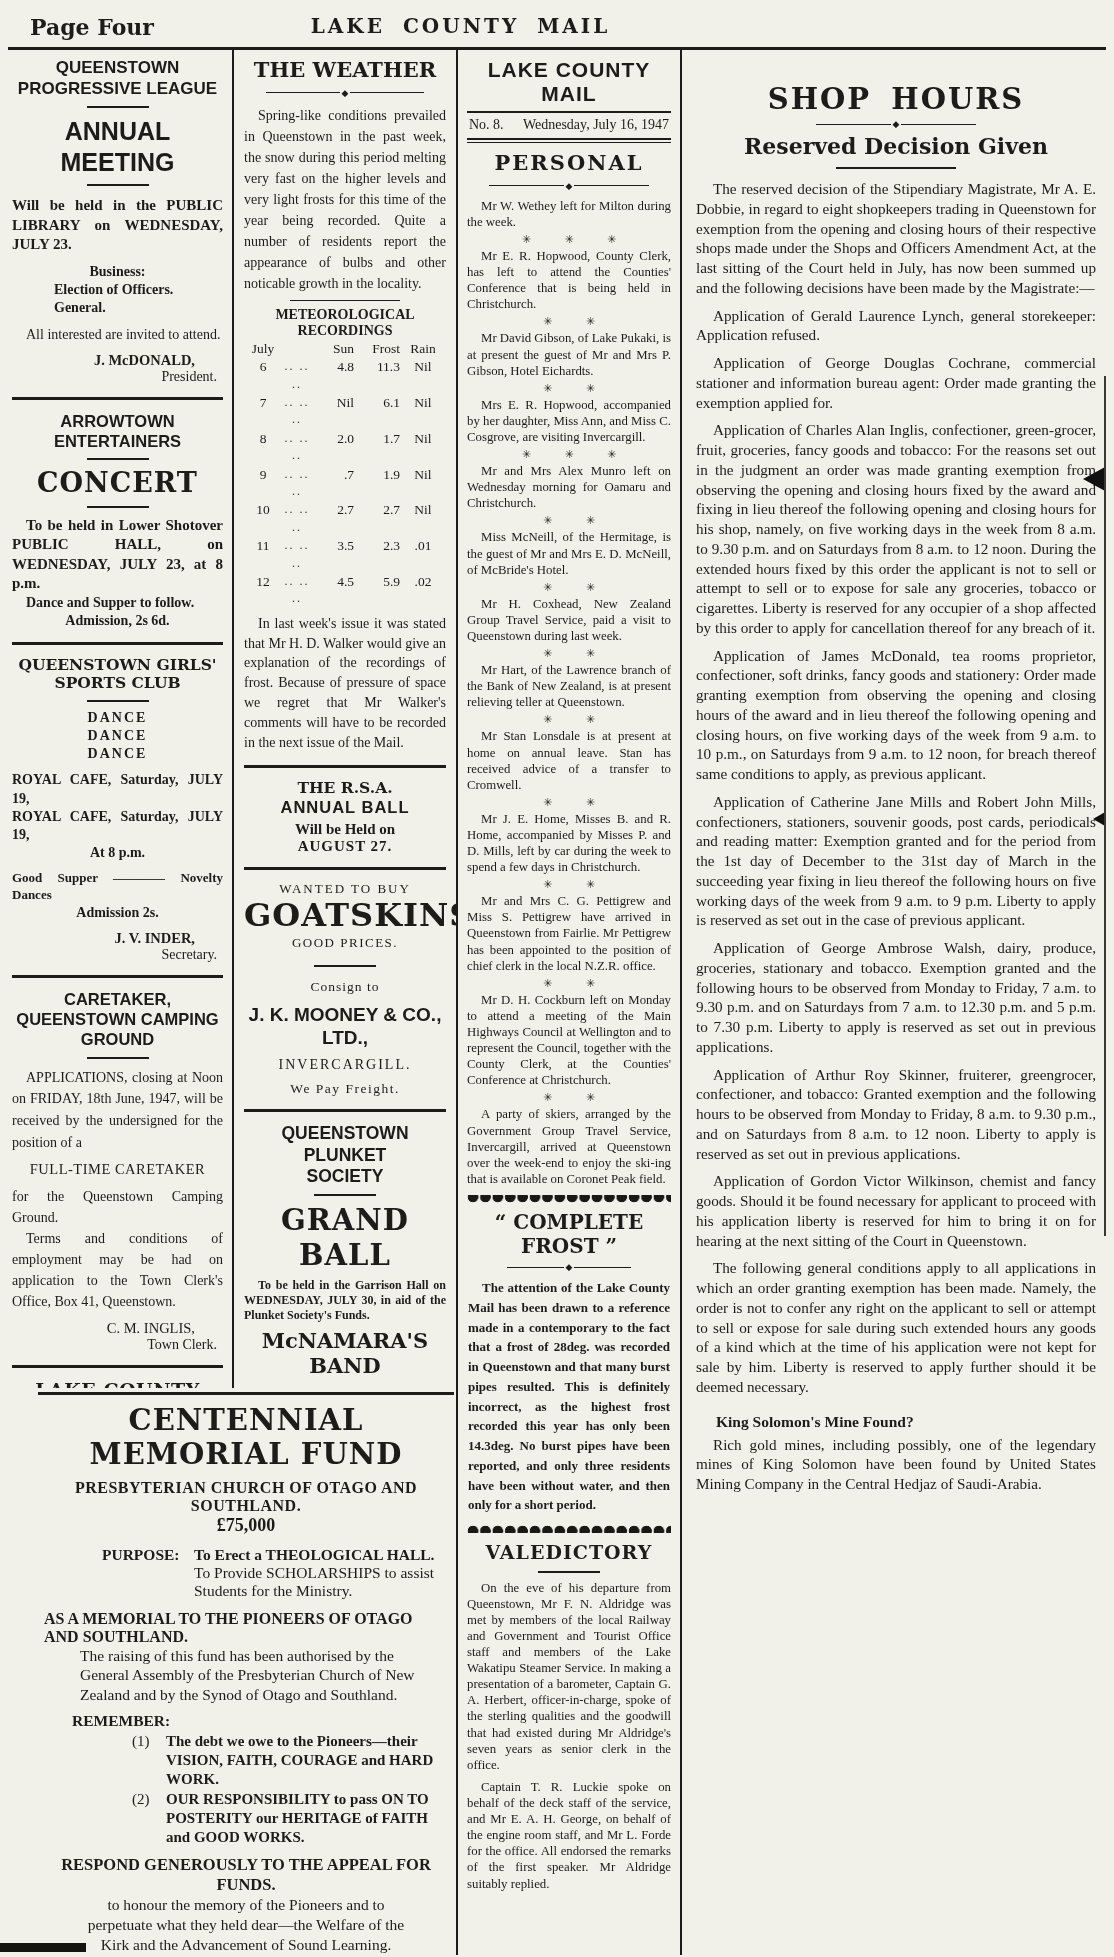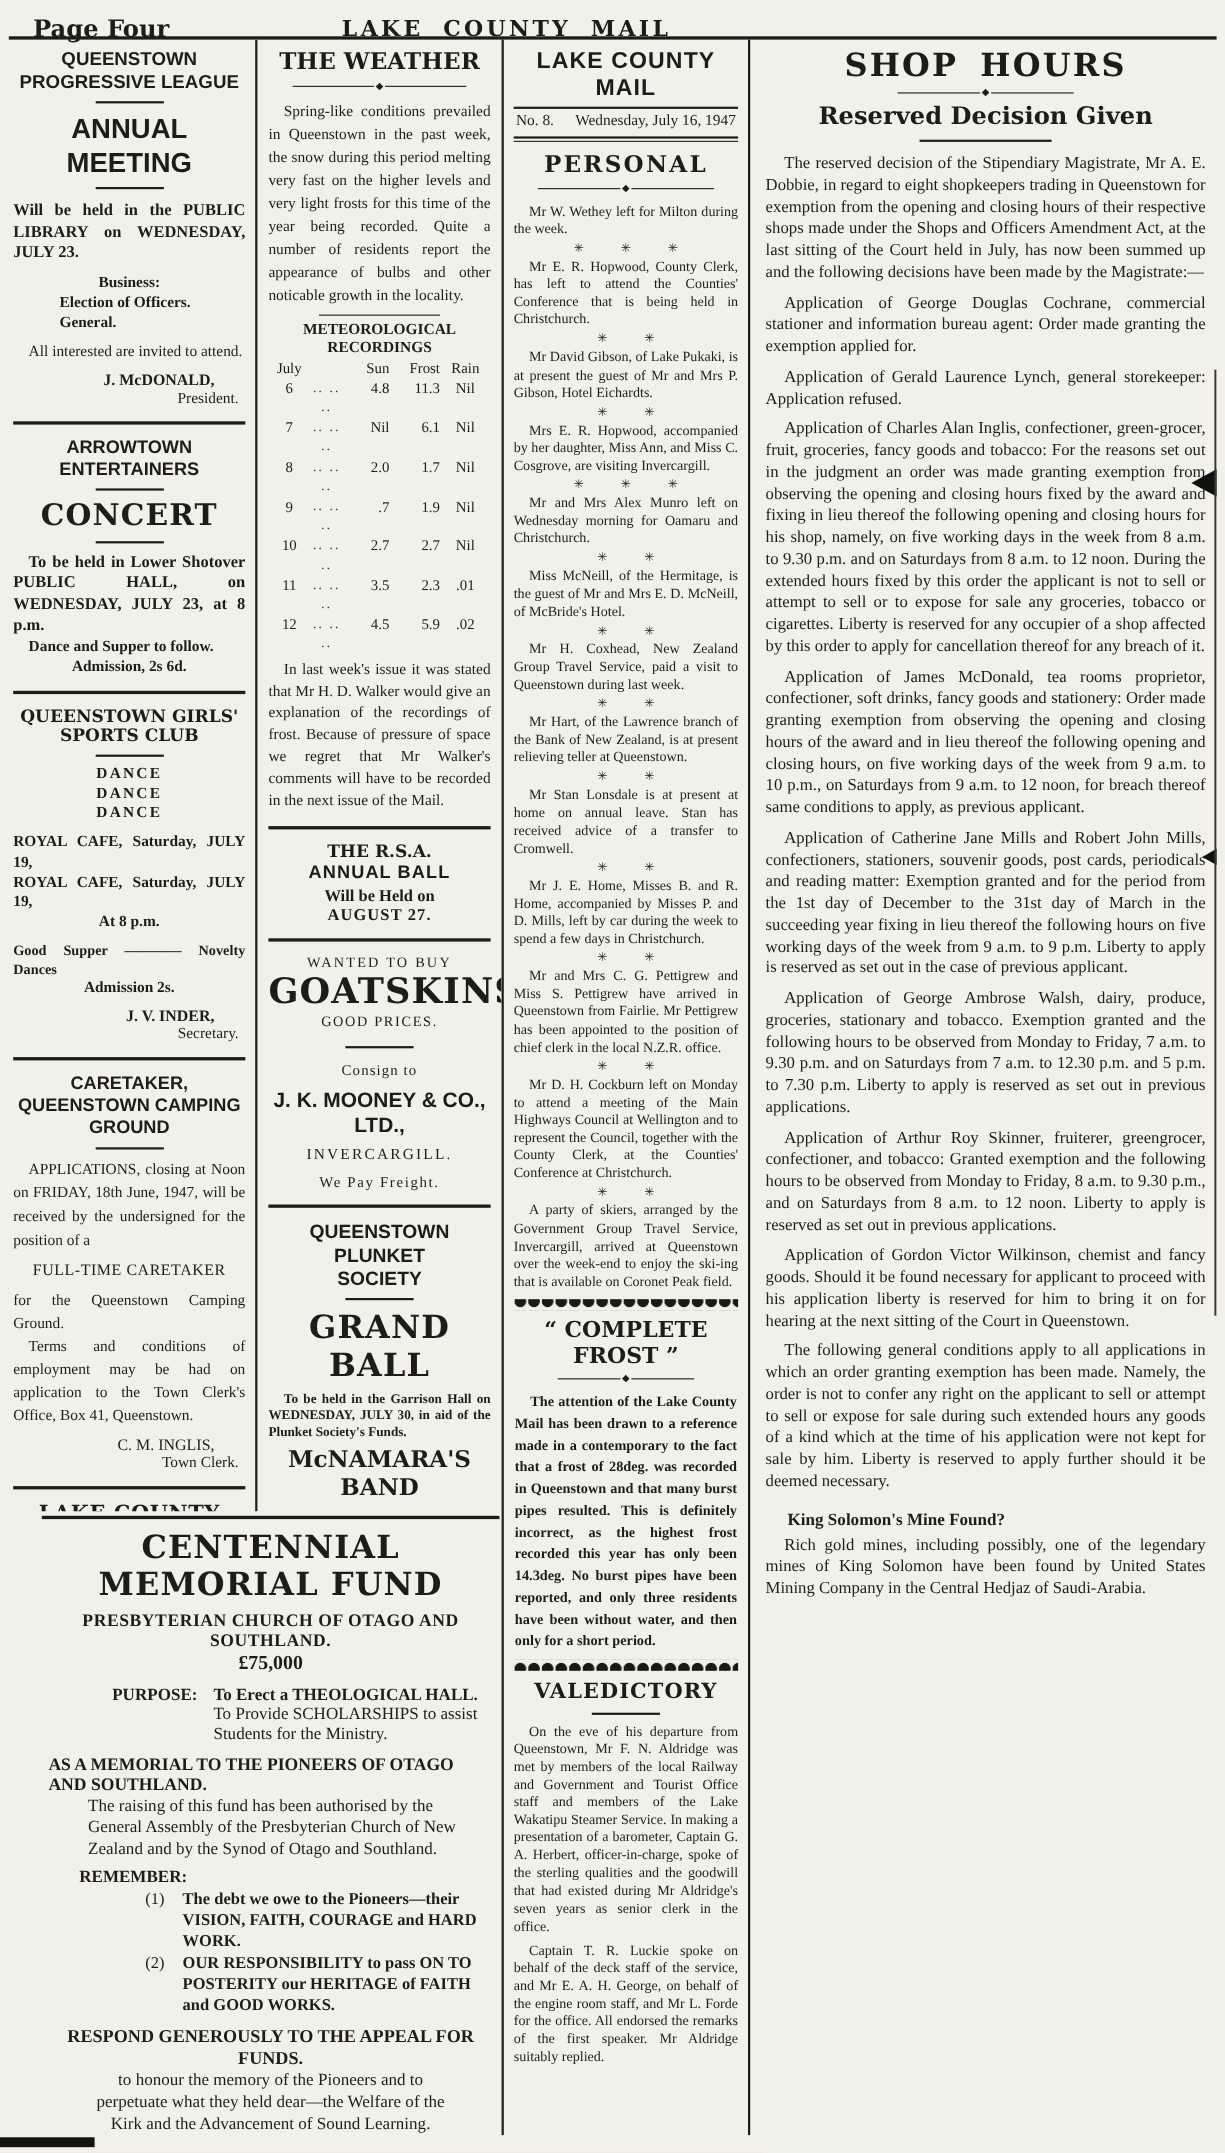--- a/index.html
+++ b/index.html
@@ -4,32 +4,32 @@
 <style>
   * { margin:0; padding:0; box-sizing:border-box; }
   html,body { background:#e8e7e1; }
   .page {
     position:relative; width:1114px; height:1957px; margin:0 auto;
     background:#f1f0e9;
     color:#1d1c1a;
     font-family:"Liberation Serif", serif;
     overflow:hidden;
   }
-  .page-header { position:relative; height:36px; margin:0 8px; border-bottom:3px solid #1d1c1a; }
+  .page-header { position:relative; height:50px; margin:0 8px; border-bottom:3px solid #1d1c1a; }
   .page-label { position:absolute; left:22px; top:14px; font-size:22px; font-weight:bold; font-family:"DejaVu Serif", serif; }
   .masthead-top { position:absolute; left:0; width:905px; top:14px; text-align:center; font-size:20px; font-weight:bold; letter-spacing:3px; font-family:"DejaVu Serif", serif; word-spacing:8px; }
   .page-body { display:flex; margin:0 8px; height:1905px; }
 
   .left-wrap { width:450px; display:flex; flex-direction:column; border-right:2px solid #1d1c1a; }
   .left-cols { display:flex; flex:1; min-height:0; overflow:hidden; }
   .col { overflow:hidden; }
   .col1 { width:226px; border-right:2px solid #1d1c1a; padding:8px 9px 0 4px; }
   .col2 { flex:1; padding:8px 10px 0 10px; }
   .col3 { width:224px; border-right:2px solid #1d1c1a; padding:6px 9px 0 9px; }
-  .col4 { flex:1; padding:6px 10px 0 14px; position:relative; }
+  .col4 { flex:1; padding:6px 10px 0 14px; position:relative;margin-top:26px; }
 
   .t-gothic { font-family:"Liberation Sans", sans-serif; font-weight:bold; text-align:center; line-height:1.22; }
   .t-serif  { font-family:"DejaVu Serif", serif; font-weight:bold; text-align:center; line-height:1.18; }
 
   .bt { font-size:14px; line-height:1.3; text-align:justify; }
   .sm { font-size:12.8px; line-height:1.26; }
   .ind { text-indent:14px; }
   .bold { font-weight:bold; }
   .center { text-align:center; }
   .mt4{margin-top:4px;} .mt6{margin-top:6px;} .mt8{margin-top:8px;} .mt10{margin-top:10px;} .mt14{margin-top:14px;}
@@ -363,22 +363,22 @@
 
     <section class="col col4">
       <article>
         <h1 class="t-serif" style="font-size:29px;letter-spacing:2px;word-spacing:8px">SHOP  HOURS</h1>
         <div class="rule-diamond" style="margin:3px 120px 5px">
             <span class="diamond">◆</span>
           </div>
         <h2 class="t-serif" style="font-size:22px">Reserved  Decision  Given</h2>
         <div class="rule-short" style="width:120px;margin:7px auto 10px"></div>
         <p class="c4p">The reserved decision of the Stipendiary Magistrate, Mr A. E. Dobbie, in regard to eight shopkeepers trading in Queenstown for exemption from the opening and closing hours of their respective shops made under the Shops and Officers Amendment Act, at the last sitting of the Court held in July, has now been summed up and the following decisions have been made by the Magistrate:—</p>
+        <p class="c4p">Application of Gerald Laurence Lynch, general storekeeper: Application refused.</p>
         <p class="c4p">Application of George Douglas Cochrane, commercial stationer and information bureau agent: Order made granting the exemption applied for.</p>
-        <p class="c4p">Application of Gerald Laurence Lynch, general storekeeper: Application refused.</p>
         <p class="c4p">Application of Charles Alan Inglis, confectioner, green-grocer, fruit, groceries, fancy goods and tobacco: For the reasons set out in the judgment an order was made granting exemption from observing the opening and closing hours fixed by the award and fixing in lieu thereof the following opening and closing hours for his shop, namely, on five working days in the week from 8 a.m. to 9.30 p.m. and on Saturdays from 8 a.m. to 12 noon.  During the extended hours fixed by this order the applicant is not to sell or attempt to sell or to expose for sale any groceries, tobacco or cigarettes.  Liberty is reserved for any occupier of a shop affected by this order to apply for cancellation thereof for any breach of it.</p>
         <p class="c4p">Application of James McDonald, tea rooms proprietor, confectioner, soft drinks, fancy goods and stationery: Order made granting exemption from observing the opening and closing hours of the award and in lieu thereof the following opening and closing hours, on five working days of the week from 9 a.m. to 10 p.m., on Saturdays from 9 a.m. to 12 noon, for breach thereof same conditions to apply, as previous applicant.</p>
         <p class="c4p">Application of Catherine Jane Mills and Robert John Mills, confectioners, stationers, souvenir goods, post cards, periodicals and reading matter: Exemption granted and for the period from the 1st day of December to the 31st day of March in the succeeding year fixing in lieu thereof the following hours on five working days of the week from 9 a.m. to 9 p.m.  Liberty to apply is reserved as set out in the case of previous applicant.</p>
         <p class="c4p">Application of George Ambrose Walsh, dairy, produce, groceries, stationary and tobacco.  Exemption granted and the following hours to be observed from Monday to Friday, 7 a.m. to 9.30 p.m. and on Saturdays from 7 a.m. to 12.30 p.m. and 5 p.m. to 7.30 p.m.  Liberty to apply is reserved as set out in previous applications.</p>
         <p class="c4p">Application of Arthur Roy Skinner, fruiterer, greengrocer, confectioner, and tobacco: Granted exemption and the following hours to be observed from Monday to Friday, 8 a.m. to 9.30 p.m., and on Saturdays from 8 a.m. to 12 noon.  Liberty to apply is reserved as set out in previous applications.</p>
         <p class="c4p">Application of Gordon Victor Wilkinson, chemist and fancy goods.  Should it be found necessary for applicant to proceed with his application liberty is reserved for him to bring it on for hearing at the next sitting of the Court in Queenstown.</p>
         <p class="c4p">The following general conditions apply to all applications in which an order granting exemption has been made.  Namely, the order is not to confer any right on the applicant to sell or attempt to sell or expose for sale during such extended hours any goods of a kind which at the time of his application were not kept for sale by him.  Liberty is reserved to apply further should it be deemed necessary.</p>
       </article>
 
       <article style="margin-top:16px">

